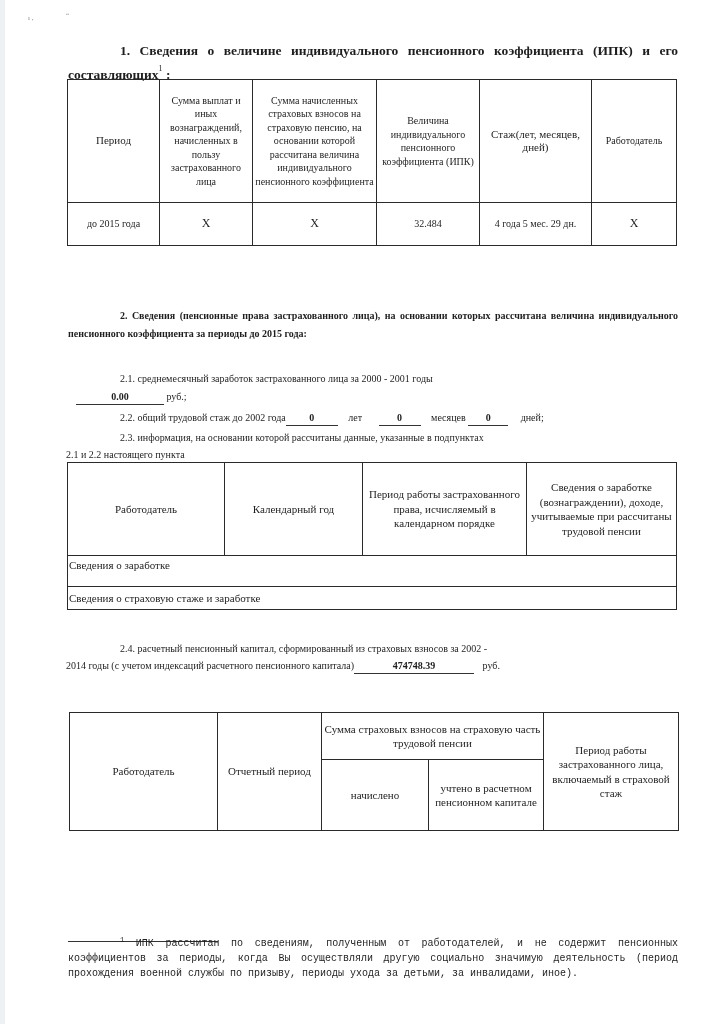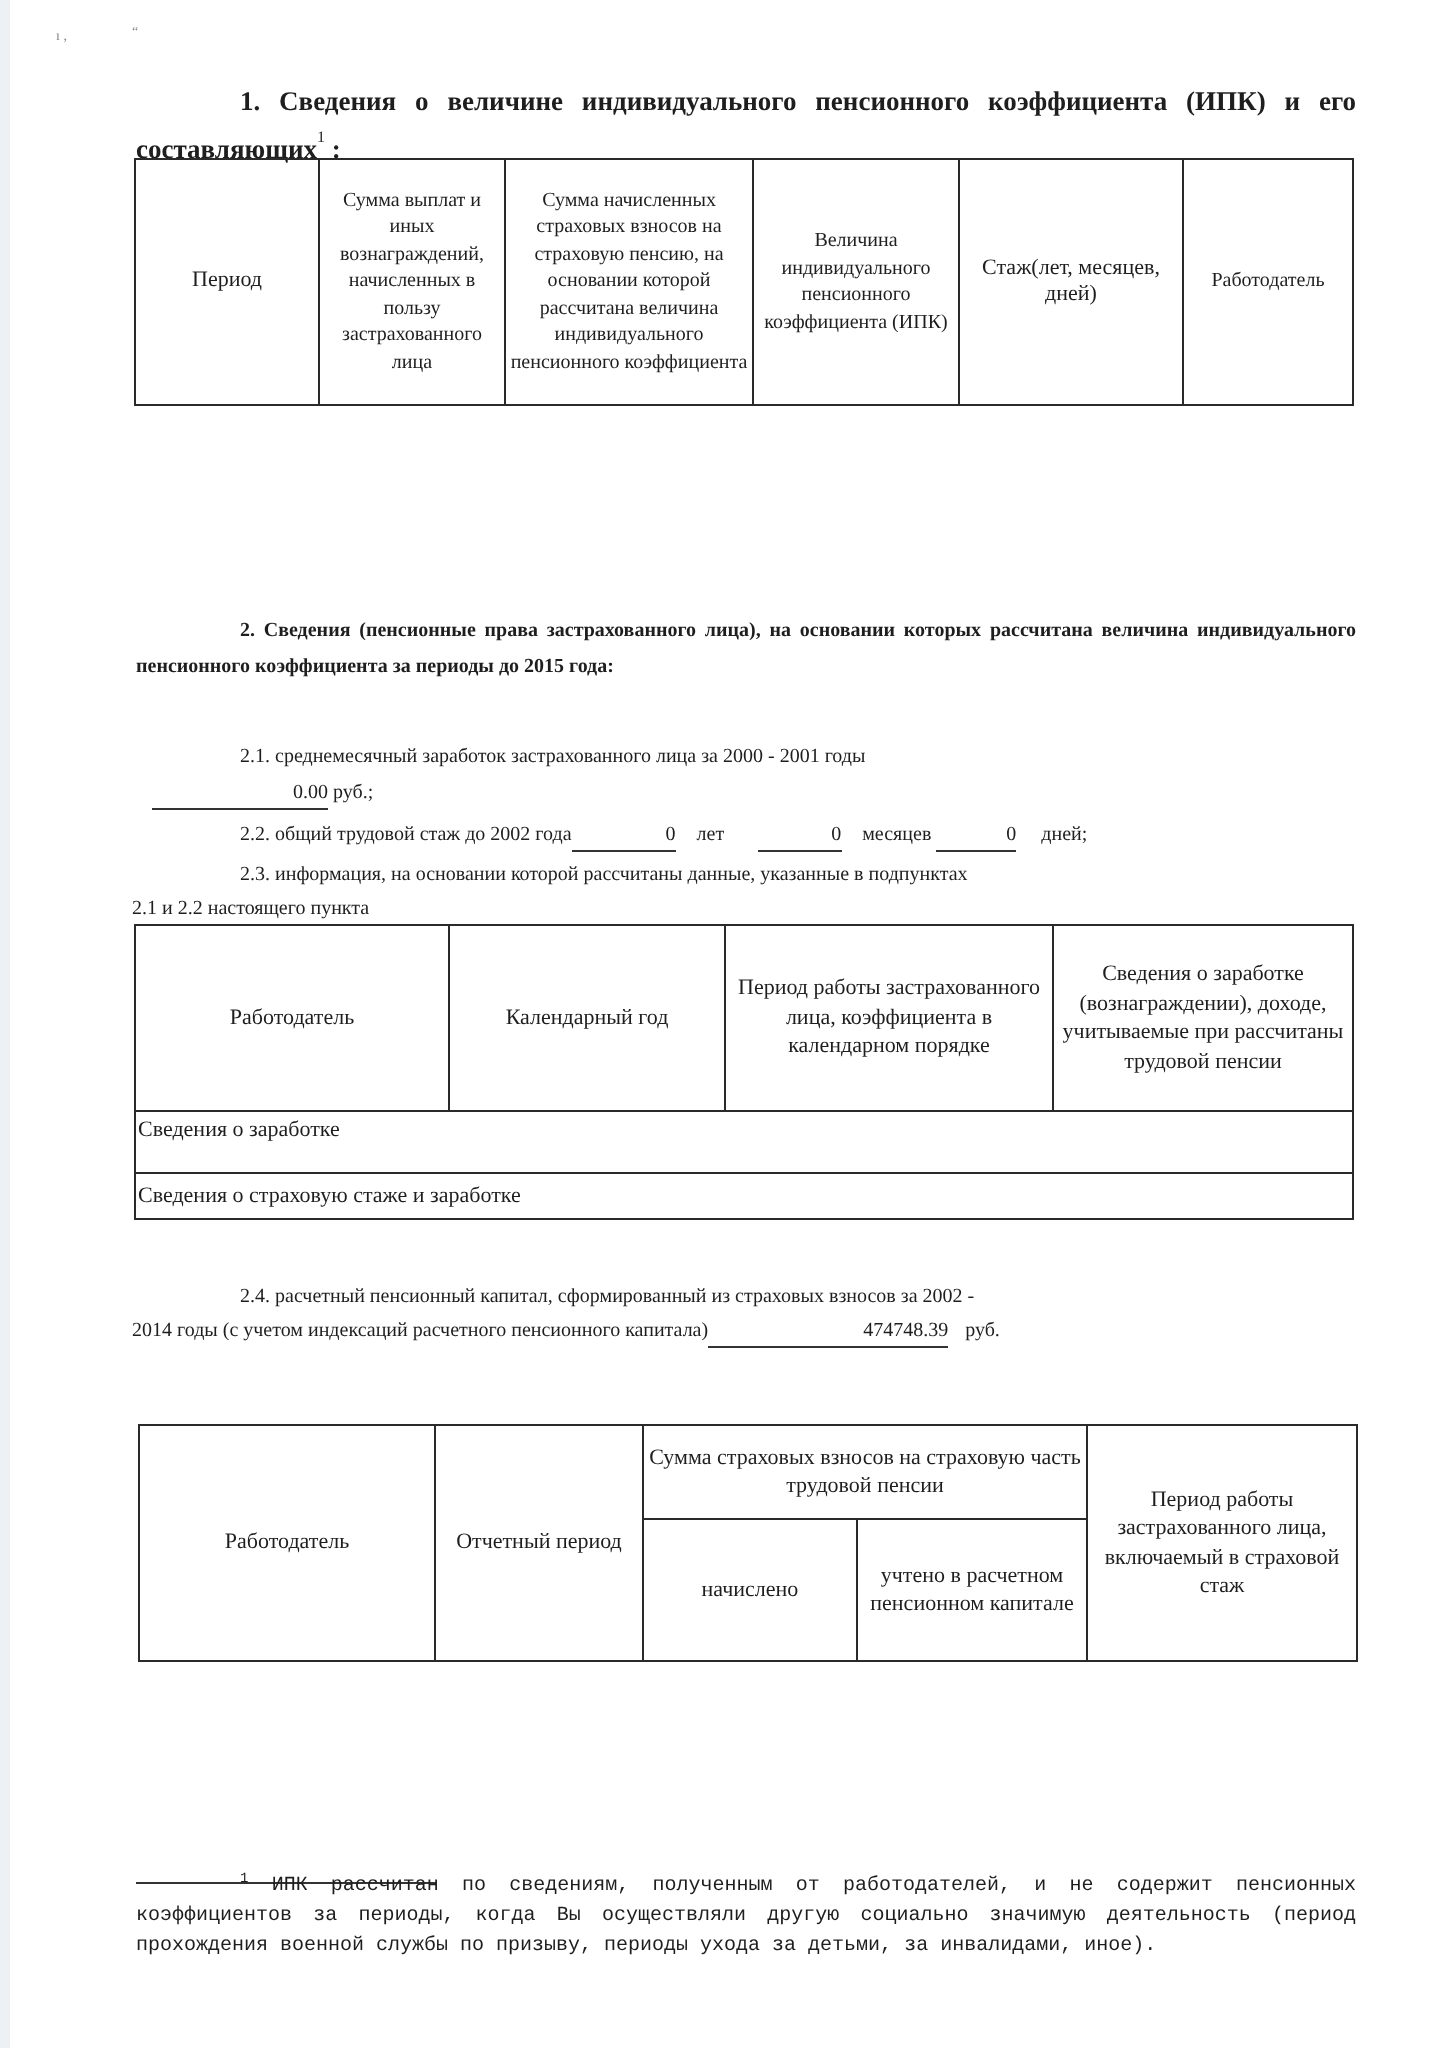--- a/index.html
+++ b/index.html
@@ -23,21 +23,21 @@
   #t1 td { font-size: 10px; line-height: 13.5px; }
   #t1 .hdr td { height: 122px; }
   #t1 .r1 td { height: 42px; }
   #t1 .r2 td { height: 38px; }
   .h2 {
     position: absolute; left: 68px; top: 307px; width: 610px;
     font-weight: bold; font-size: 10px; line-height: 18px; text-indent: 52px;
     text-align: justify;
   }
   .p { position: absolute; font-size: 10px; line-height: 17px; }
-  .u { display: inline-block; border-bottom: 1px solid #333; text-align: right; line-height: 14px; }
+  .u { display: inline-block; border-bottom: 1px solid #333; text-align: center; line-height: 14px; font-weight: bold; }
   #t2 { left: 67px; top: 462px; width: 609px; }
   #t2 .hdr td { height: 92px; font-size: 11px; line-height: 14.5px; }
   #t2 .row td { text-align: left; height: 22px; font-size: 11px; padding-left: 1px; }
   #t2 .row.tall td { height: 27px; vertical-align: top; }
   #t3 { left: 69px; top: 712px; width: 609px; }
   #t3 td { font-size: 11px; line-height: 14.5px; }
   .fn-line { position: absolute; left: 68px; top: 941px; width: 150px; border-top: 1px solid #333; }
   .fn { position: absolute; left: 68px; top: 933px; width: 610px; font-size: 10px; line-height: 15px; text-indent: 52px; text-align: justify; font-family: Liberation Mono, monospace; }
   .fn sup { font-size: 7px; vertical-align: 4px; }
 </style>
@@ -61,20 +61,28 @@
   </colgroup>
   <tbody>
       <tr class="hdr">
     <td style="font-size:11px">Период</td>
     <td>Сумма выплат и иных вознаграждений, начисленных в пользу застрахованного лица</td>
     <td>Сумма начисленных страховых взносов на страховую пенсию, на основании которой рассчитана величина индивидуального пенсионного коэффициента</td>
     <td>Величина индивидуального пенсионного коэффициента (ИПК)</td>
     <td style="font-size:11px">Стаж(лет, месяцев, дней)</td>
     <td>Работодатель</td>
   </tr>
+  <tr class="r1">
+    <td>до 2015 года</td>
+    <td style="font-size:12px">X</td>
+    <td style="font-size:12px">X</td>
+    <td>32.484</td>
+    <td>4 года 5 мес. 29 дн.</td>
+    <td style="font-size:12px">X</td>
+  </tr>
 </tbody>
   </table>
 
 <div class="h2">2. Сведения (пенсионные права застрахованного лица), на основании которых рассчитана величина индивидуального пенсионного коэффициента за периоды до 2015 года:</div>
 
 <div class="p" style="left:120px;top:370px;">2.1. среднемесячный заработок застрахованного лица за 2000 - 2001 годы</div>
 <div class="p" style="left:76px;top:388px;">
   <span class="u" style="width:88px;">0.00</span>
   <span>руб.;</span>
 </div>
@@ -95,21 +103,21 @@
   <colgroup>
     <col style="width:157px">
       <col style="width:138px">
       <col style="width:164px">
       <col style="width:150px">
   </colgroup>
   <tbody>
       <tr class="hdr">
     <td>Работодатель</td>
     <td>Календарный год</td>
-    <td>Период работы застрахованного лица, коэффициента в календарном порядке</td>
+    <td>Период работы застрахованного права, исчисляемый в календарном порядке</td>
     <td>Сведения о заработке (вознаграждении), доходе, учитываемые при рассчитаны трудовой пенсии</td>
   </tr>
   <tr class="row tall">
     <td colspan="4" style="padding-top:3px">Сведения о заработке</td>
   </tr>
   <tr class="row">
     <td colspan="4">Сведения о страховую стаже и заработке</td>
   </tr>
 </tbody>
   </table>

